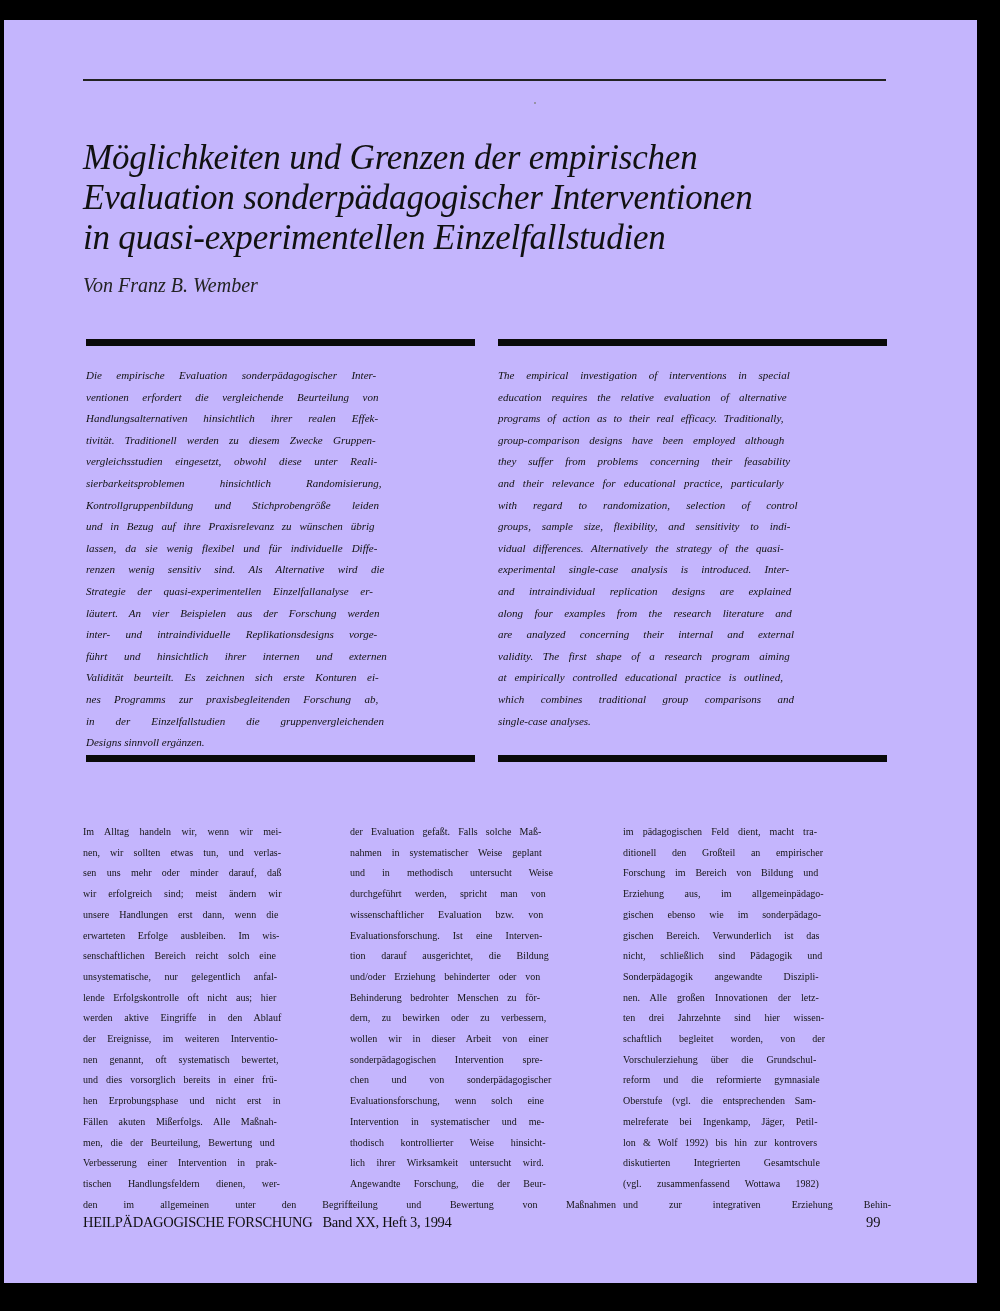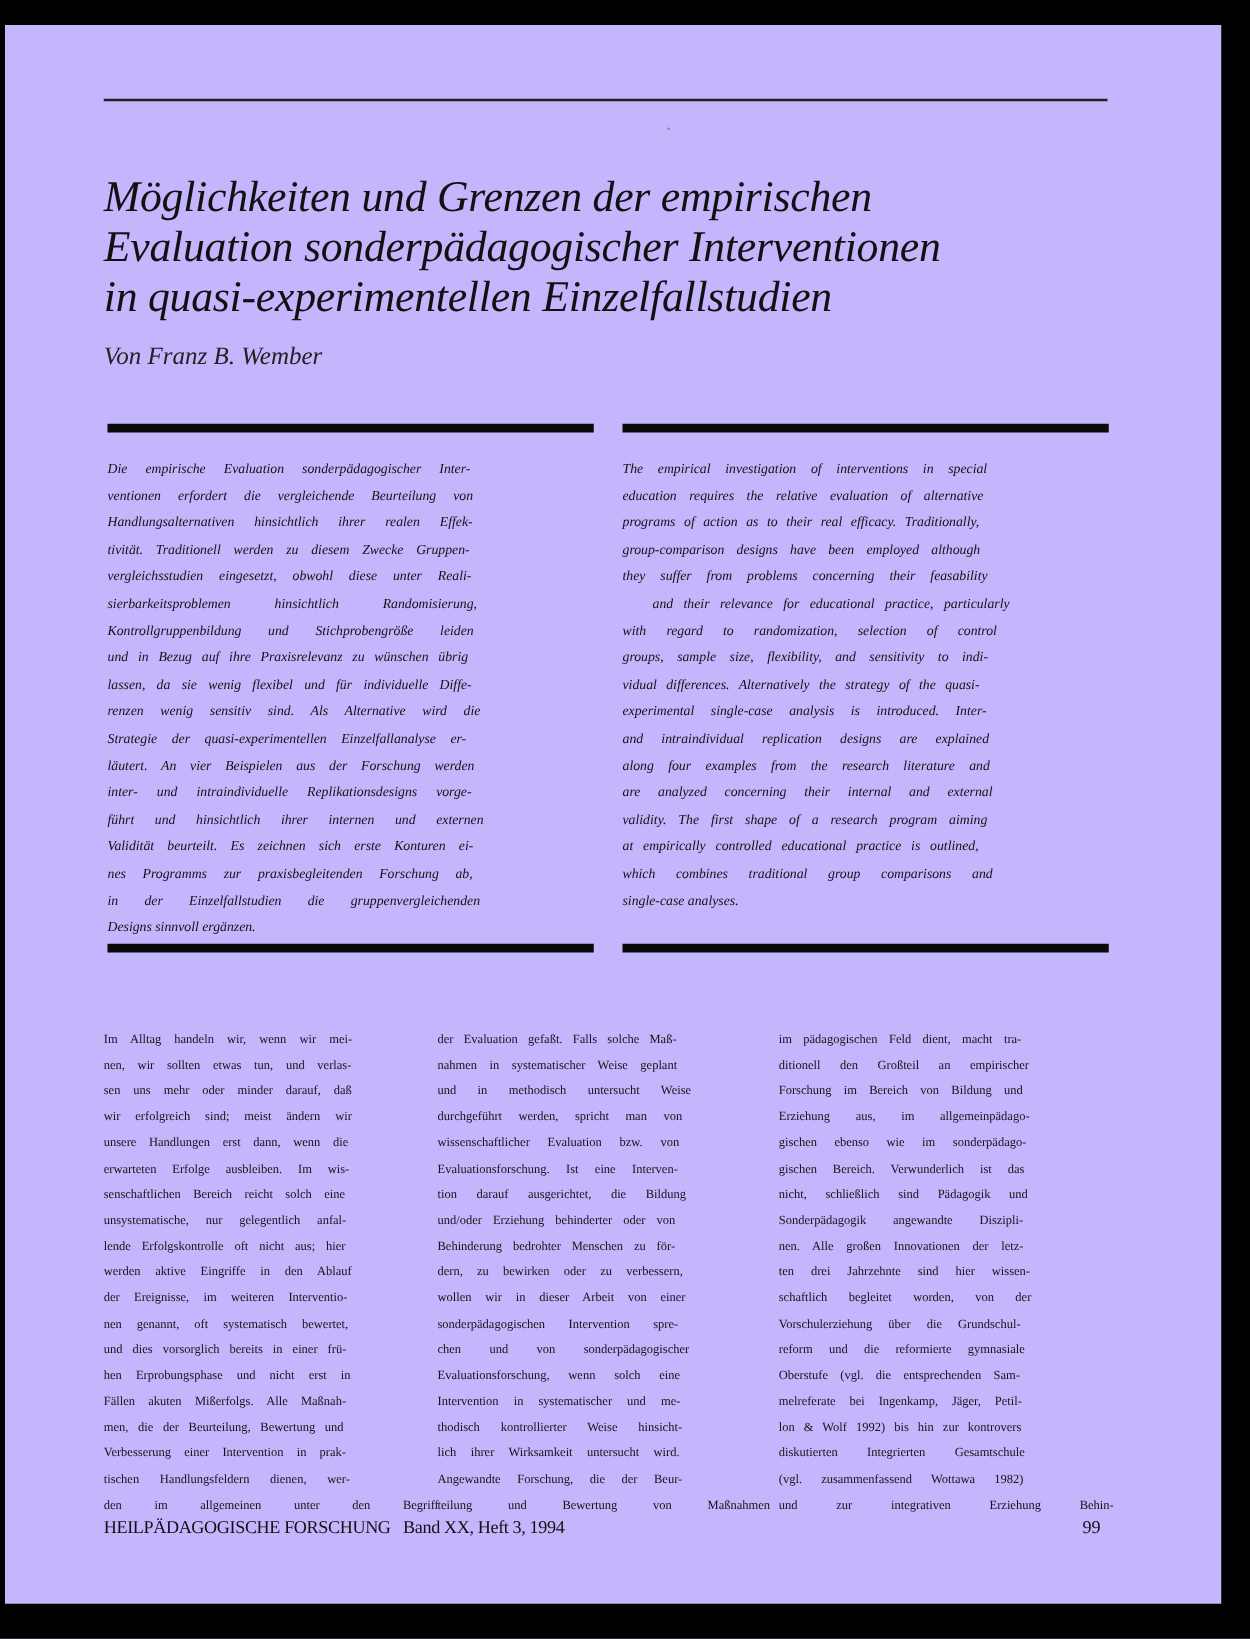--- a/index.html
+++ b/index.html
@@ -122,21 +122,21 @@
       <span class="ln" style="display: block; word-spacing: 10.6px; text-align: left; text-align-last: left;">nes Programms zur praxisbegleitenden Forschung ab,</span>
       <span class="ln" style="display: block; word-spacing: 18.2422px; text-align: left; text-align-last: left;">in der Einzelfallstudien die gruppenvergleichenden</span>
       <span class="ln last">Designs sinnvoll ergänzen.</span>
     </div>
   <div class="abs abstract abs-en" id="abs-en">
       <span class="ln" style="display: block; word-spacing: 9.00781px; text-align: left; text-align-last: left;">The empirical investigation of interventions in special</span>
       <span class="ln" style="display: block; word-spacing: 7.28125px; text-align: left; text-align-last: left;">education requires the relative evaluation of alternative</span>
       <span class="ln" style="display: block; word-spacing: 4.08008px; text-align: left; text-align-last: left;">programs of action as to their real efficacy. Traditionally,</span>
       <span class="ln" style="display: block; word-spacing: 7.02813px; text-align: left; text-align-last: left;">group-comparison designs have been employed although</span>
       <span class="ln" style="display: block; word-spacing: 9.20052px; text-align: left; text-align-last: left;">they suffer from problems concerning their feasability</span>
-      <span class="ln" style="display: block; word-spacing: 5.57292px; text-align: right; text-align-last: left; margin-left: 24px;">and their relevance for educational practice, particularly</span>
+      <span class="ln" style="display: block; word-spacing: 5.57292px; text-align: right; text-align-last: left;">and their relevance for educational practice, particularly</span>
       <span class="ln" style="display: block; word-spacing: 13.4036px; text-align: left; text-align-last: left;">with regard to randomization, selection of control</span>
       <span class="ln" style="display: block; word-spacing: 8.04911px; text-align: left; text-align-last: left;">groups, sample size, flexibility, and sensitivity to indi-</span>
       <span class="ln" style="display: block; word-spacing: 4.75446px; text-align: left; text-align-last: left;">vidual differences. Alternatively the strategy of the quasi-</span>
       <span class="ln" style="display: block; word-spacing: 10.4719px; text-align: left; text-align-last: left;">experimental single-case analysis is introduced. Inter-</span>
       <span class="ln" style="display: block; word-spacing: 11.8187px; text-align: left; text-align-last: left;">and intraindividual replication designs are explained</span>
       <span class="ln" style="display: block; word-spacing: 8.73214px; text-align: left; text-align-last: left;">along four examples from the research literature and</span>
       <span class="ln" style="display: block; word-spacing: 11.4167px; text-align: left; text-align-last: left;">are analyzed concerning their internal and external</span>
       <span class="ln" style="display: block; word-spacing: 6.80469px; text-align: left; text-align-last: left;">validity. The first shape of a research program aiming</span>
       <span class="ln" style="display: block; word-spacing: 5.13802px; text-align: left; text-align-last: left;">at empirically controlled educational practice is outlined,</span>
       <span class="ln" style="display: block; word-spacing: 13.775px; text-align: left; text-align-last: left;">which combines traditional group comparisons and</span>

